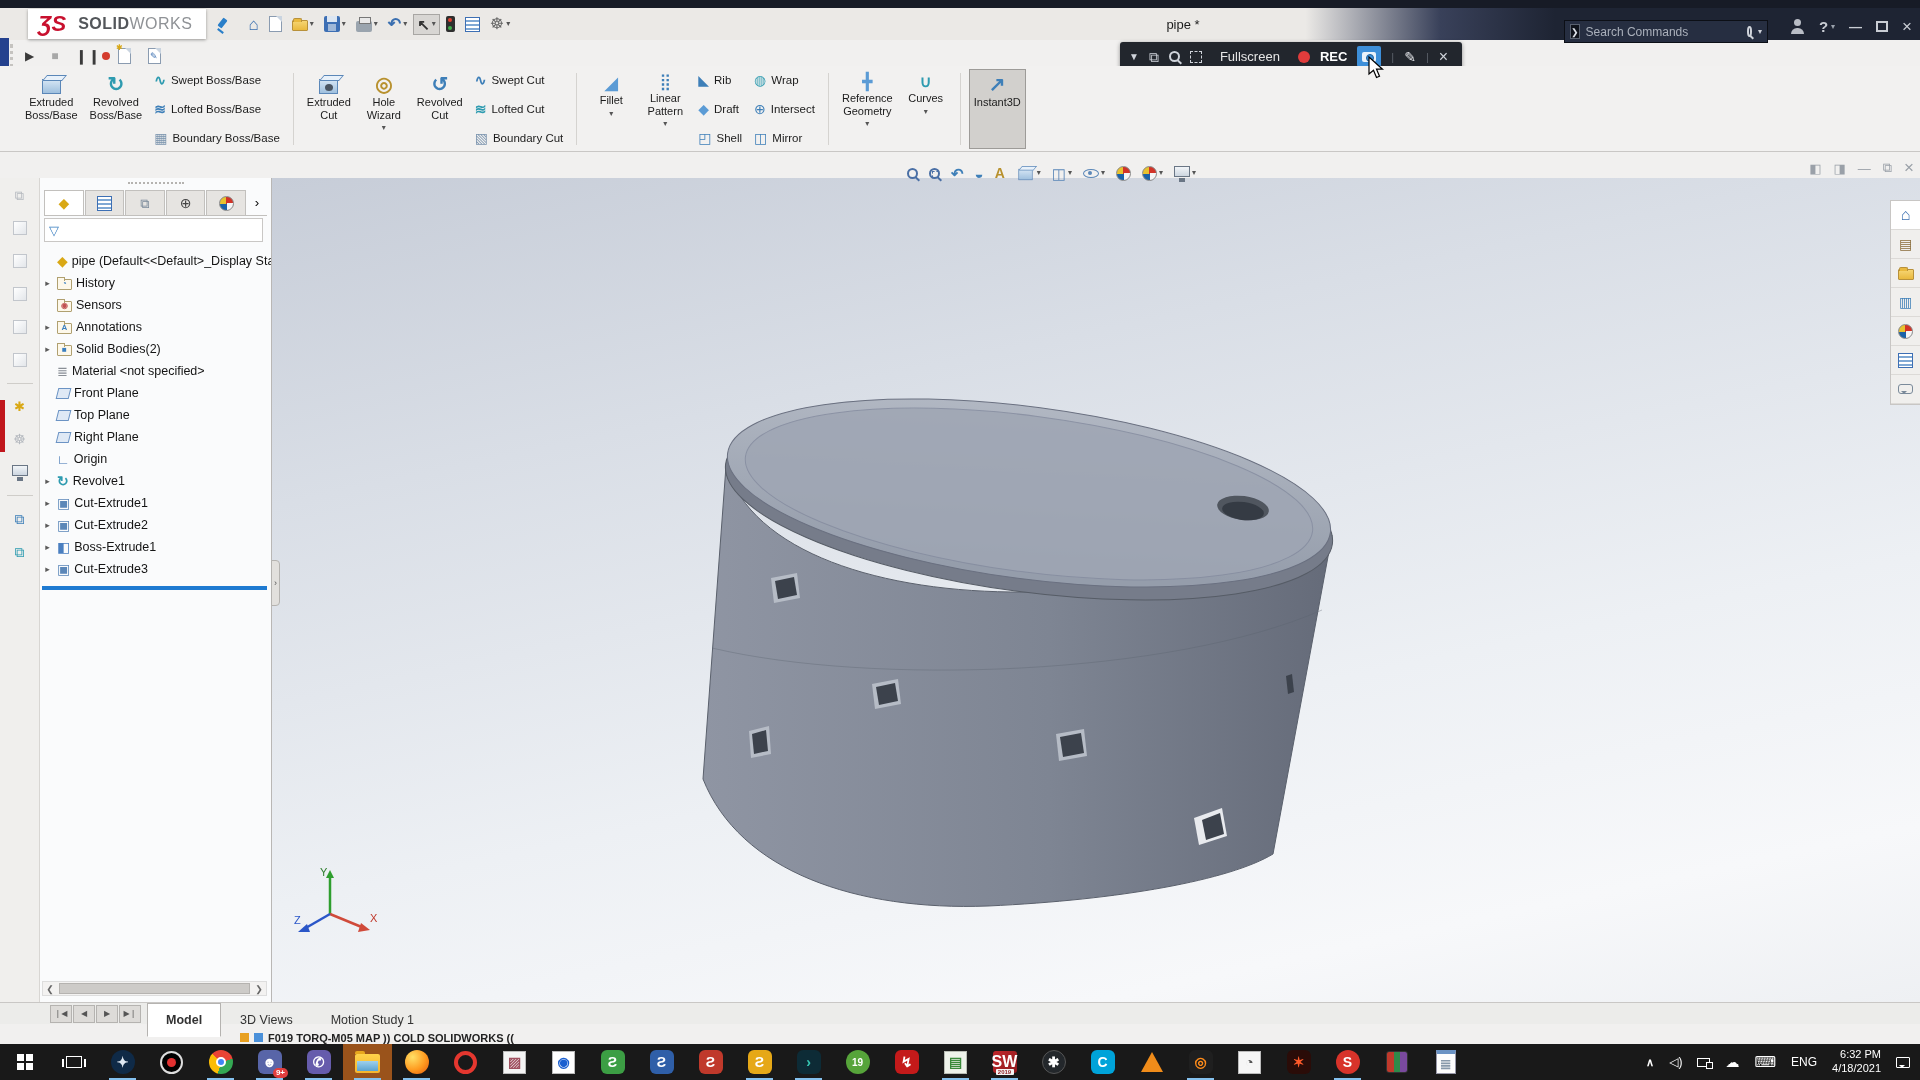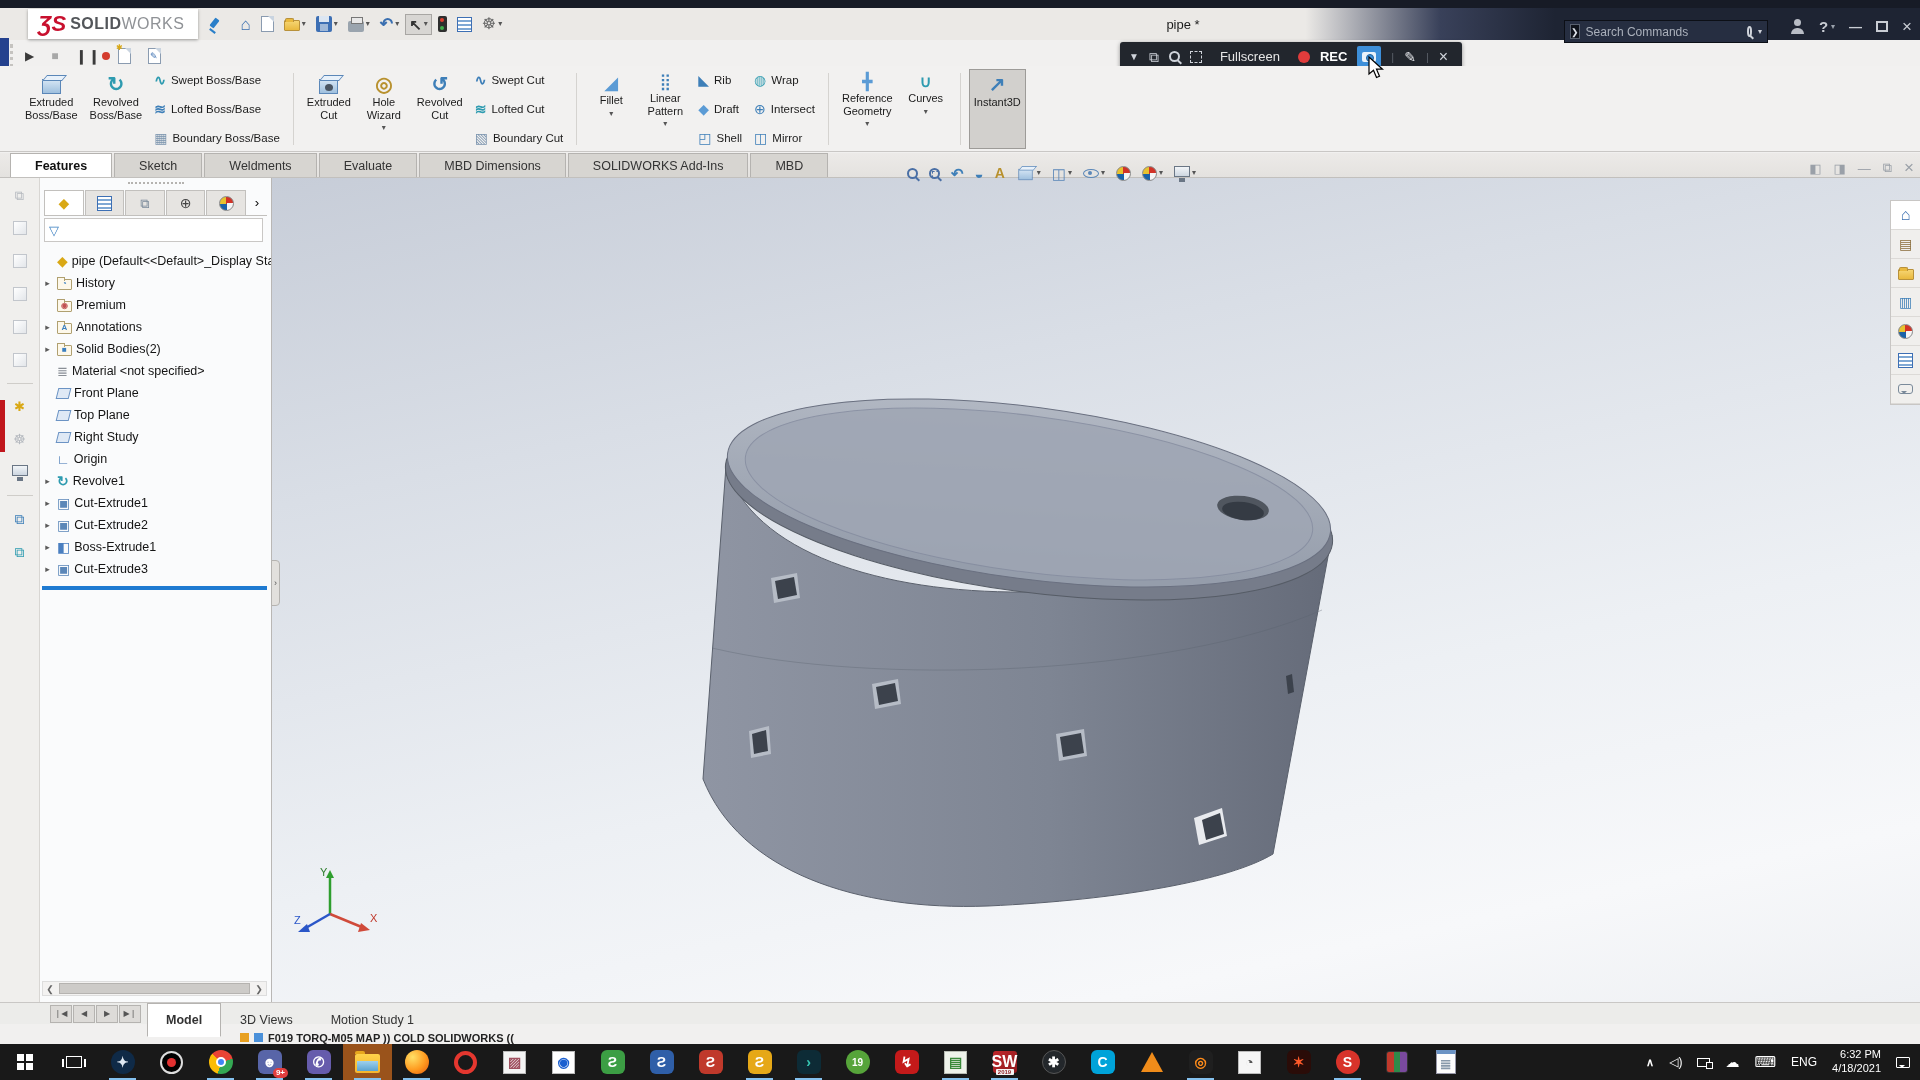--- a/index.html
+++ b/index.html
@@ -6,21 +6,21 @@
   html,body{width:1920px;height:1080px;overflow:hidden}
   body{font-family:"Liberation Sans",sans-serif;font-size:12px;color:#222;background:#000}
   .screen{position:relative;width:1920px;height:1080px;background:#f1f0ef}
 
   
   .top-strip{position:absolute;left:0;top:0;width:100%;height:8px;background:#171b26}
   .titlebar{position:absolute;left:0;top:8px;width:100%;height:32px;display:flex;align-items:center;
     background:linear-gradient(90deg,#ebe9e6 0%,#ebe9e6 68%,#39415a 75%,#1e2433 81%,#1e2433 100%)}
   .corner-accent{position:absolute;left:0;top:38px;width:9px;height:34px;background:#24418e}
   .sw-logo{display:flex;align-items:center;background:#fff;box-shadow:0 1px 3px rgba(0,0,0,.35);padding:3px 14px 3px 10px;margin-left:28px;height:30px}
-  .sw-glyph{color:#c8102e;font-weight:bold;font-style:italic;font-size:22px;line-height:1;margin-right:4px}
+  .sw-glyph{color:#c8102e;font-weight:bold;font-style:italic;font-size:22px;line-height:1;margin-right:12px}
   .sw-solid{color:#53565a;font-weight:bold;font-size:16px;letter-spacing:.5px}
   .sw-works{color:#8f9296;font-size:16px;letter-spacing:.5px}
   .menubar{display:flex;margin-left:26px}
   .menu-item{padding:6px 11px;font-size:13px;color:#1c1c1c;cursor:default}
   .pin{position:relative;width:16px;height:16px;margin:0 8px;display:inline-block}
   .pin::before{content:"";position:absolute;left:6px;top:2px;width:5px;height:10px;background:#2a7fc9;transform:rotate(38deg);border-radius:1px}
   .pin::after{content:"";position:absolute;left:3px;bottom:0;width:7px;height:2px;background:#2a7fc9;transform:rotate(38deg)}
   .qat{display:flex;align-items:center;gap:2px;margin-left:6px}
   .qat-btn{display:flex;align-items:center;gap:2px;padding:2px 3px;border:1px solid transparent;background:transparent}
   .qat-btn.pressed{background:#d8d6d3;border-color:#a8a6a3}
@@ -425,29 +425,20 @@
       </div>
       <div class="rb-sep"></div>
       <div class="rb-group">
         <button class="rb-big active">
           <span class="ic " style="color: rgb(62, 127, 184); font-size: 20px; font-weight: bold;">↗</span>
           <span class="rb-label">Instant3D</span>
         </button>
       </div>
     </div>
 
-  <div class="cmd-tabs" id="cmdTabs">
-      <button class="ctab active">Features</button>
-      <button class="ctab">Sketch</button>
-      <button class="ctab">Weldments</button>
-      <button class="ctab">Evaluate</button>
-      <button class="ctab">MBD Dimensions</button>
-      <button class="ctab">SOLIDWORKS Add-Ins</button>
-      <button class="ctab">MBD</button>
-    </div>
 
   <div class="main">
     <div class="left-strip" id="leftStrip">
         <button class="qat-btn">
           <span class="ic " style="color: rgb(181, 185, 191); font-size: 13px;">⧉</span>
         </button>
         <button class="qat-btn">
           <span class="ic i-gcube"></span>
         </button>
         <button class="qat-btn">
@@ -512,21 +503,21 @@
             <span class="tr-label">pipe  (Default&lt;&lt;Default&gt;_Display Stat</span>
           </div>
           <div class="tree-row">
             <span class="tr-arrow">▸</span>
             <span class="ic i-fold" style="color: rgb(58, 127, 192);">◔</span>
             <span class="tr-label">History</span>
           </div>
           <div class="tree-row">
             <span class="tr-arrow"></span>
             <span class="ic i-fold" style="color: rgb(192, 80, 80);">◉</span>
-            <span class="tr-label">Premium</span>
+            <span class="tr-label">Sensors</span>
           </div>
           <div class="tree-row">
             <span class="tr-arrow">▸</span>
             <span class="ic i-fold" style="color: rgb(58, 127, 192);">A</span>
             <span class="tr-label">Annotations</span>
           </div>
           <div class="tree-row">
             <span class="tr-arrow">▸</span>
             <span class="ic i-fold" style="color: rgb(58, 127, 192);">■</span>
             <span class="tr-label">Solid Bodies(2)</span>
@@ -542,21 +533,21 @@
             <span class="tr-label">Front Plane</span>
           </div>
           <div class="tree-row">
             <span class="tr-arrow"></span>
             <span class="ic i-plane"></span>
             <span class="tr-label">Top Plane</span>
           </div>
           <div class="tree-row">
             <span class="tr-arrow"></span>
             <span class="ic i-plane"></span>
-            <span class="tr-label">Right Study</span>
+            <span class="tr-label">Right Plane</span>
           </div>
           <div class="tree-row">
             <span class="tr-arrow"></span>
             <span class="ic " style="color: rgb(58, 111, 176); font-size: 13px; font-weight: bold;">∟</span>
             <span class="tr-label">Origin</span>
           </div>
           <div class="tree-row">
             <span class="tr-arrow">▸</span>
             <span class="ic " style="color: rgb(46, 155, 176); font-size: 14px; font-weight: bold;">↻</span>
             <span class="tr-label">Revolve1</span>

